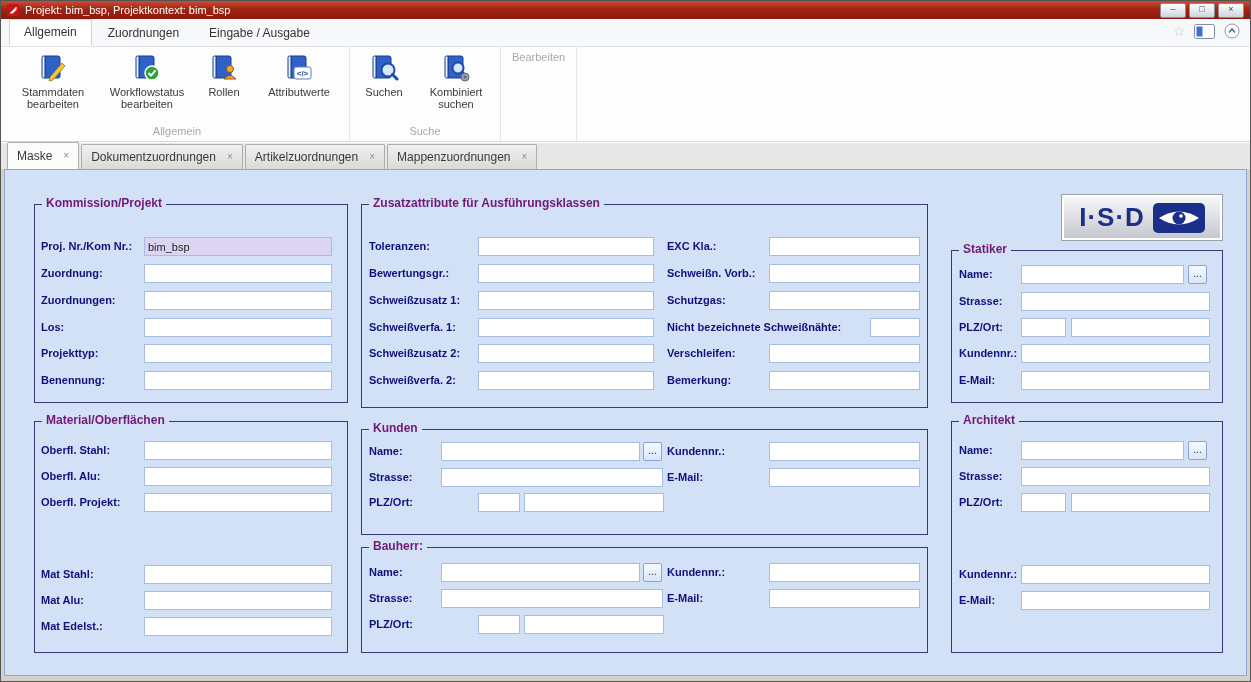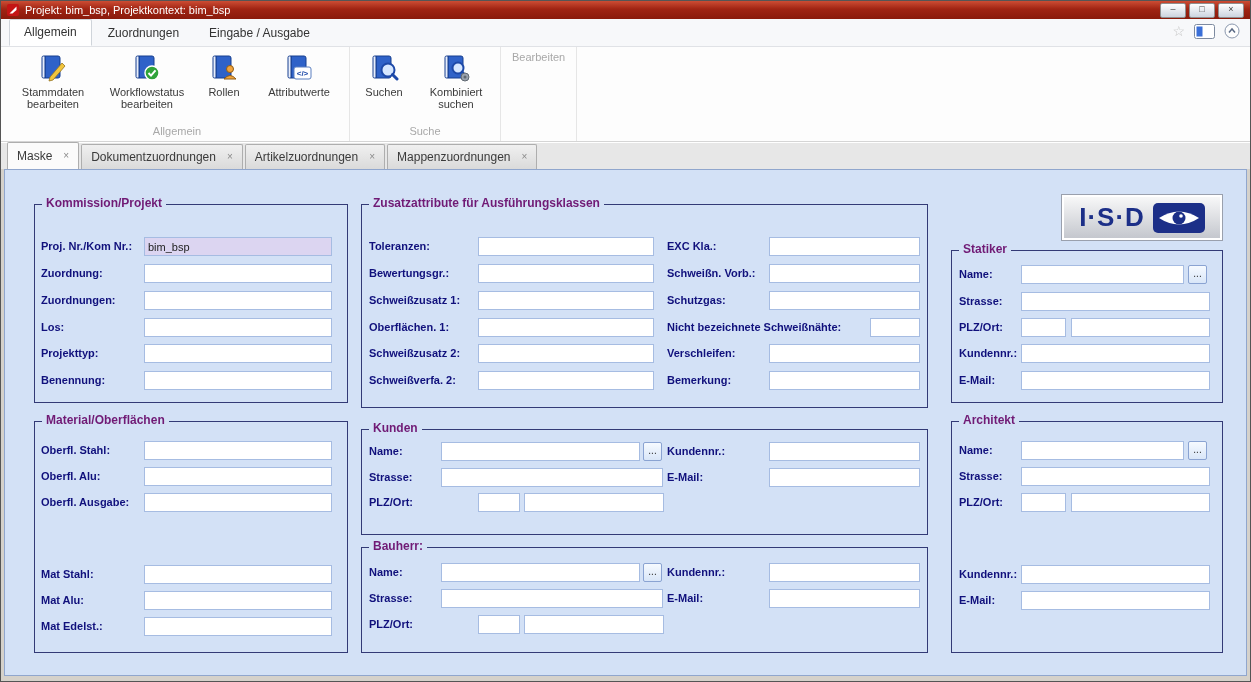--- a/index.html
+++ b/index.html
@@ -227,21 +227,21 @@
 
   <div class="grp" style="left:360px;top:203px;width:565px;height:202px">
     <span class="grp-title">Zusatzattribute für Ausführungsklassen</span>
   </div>
   <span class="flabel" style="left:368px;top:239px">Toleranzen:</span>
   <input class="finput" style="left: 477px; top: 236px; width: 176px;" value="">
   <span class="flabel" style="left:368px;top:266px">Bewertungsgr.:</span>
   <input class="finput" style="left: 477px; top: 263px; width: 176px;" value="">
   <span class="flabel" style="left:368px;top:293px">Schweißzusatz 1:</span>
   <input class="finput" style="left: 477px; top: 290px; width: 176px;" value="">
-  <span class="flabel" style="left:368px;top:320px">Oberflächen. 1:</span>
+  <span class="flabel" style="left:368px;top:320px">Schweißverfa. 1:</span>
   <input class="finput" style="left: 477px; top: 317px; width: 176px;" value="">
   <span class="flabel" style="left:368px;top:346px">Schweißzusatz 2:</span>
   <input class="finput" style="left: 477px; top: 343px; width: 176px;" value="">
   <span class="flabel" style="left:368px;top:373px">Schweißverfa. 2:</span>
   <input class="finput" style="left: 477px; top: 370px; width: 176px;" value="">
 
   <span class="flabel" style="left:666px;top:239px">EXC Kla.:</span>
   <input class="finput" style="left: 768px; top: 236px; width: 151px;" value="">
   <span class="flabel" style="left:666px;top:266px">Schweißn. Vorb.:</span>
   <input class="finput" style="left: 768px; top: 263px; width: 151px;" value="">
@@ -270,21 +270,21 @@
   <span class="flabel" style="left:958px;top:373px">E-Mail:</span>
   <input class="finput" style="left: 1020px; top: 370px; width: 189px;" value="">
 
   <div class="grp" style="left:33px;top:420px;width:312px;height:230px">
     <span class="grp-title">Material/Oberflächen</span>
   </div>
   <span class="flabel" style="left:40px;top:443px">Oberfl. Stahl:</span>
   <input class="finput" style="left: 143px; top: 440px; width: 188px;" value="">
   <span class="flabel" style="left:40px;top:469px">Oberfl. Alu:</span>
   <input class="finput" style="left: 143px; top: 466px; width: 188px;" value="">
-  <span class="flabel" style="left:40px;top:495px">Oberfl. Ausgabe:</span>
+  <span class="flabel" style="left:40px;top:495px">Oberfl. Projekt:</span>
   <input class="finput" style="left: 143px; top: 492px; width: 188px;" value="">
   <span class="flabel" style="left:40px;top:567px">Mat Stahl:</span>
   <input class="finput" style="left: 143px; top: 564px; width: 188px;" value="">
   <span class="flabel" style="left:40px;top:593px">Mat Alu:</span>
   <input class="finput" style="left: 143px; top: 590px; width: 188px;" value="">
   <span class="flabel" style="left:40px;top:619px">Mat Edelst.:</span>
   <input class="finput" style="left: 143px; top: 616px; width: 188px;" value="">
 
   <div class="grp" style="left:360px;top:428px;width:565px;height:104px">
     <span class="grp-title">Kunden</span>

